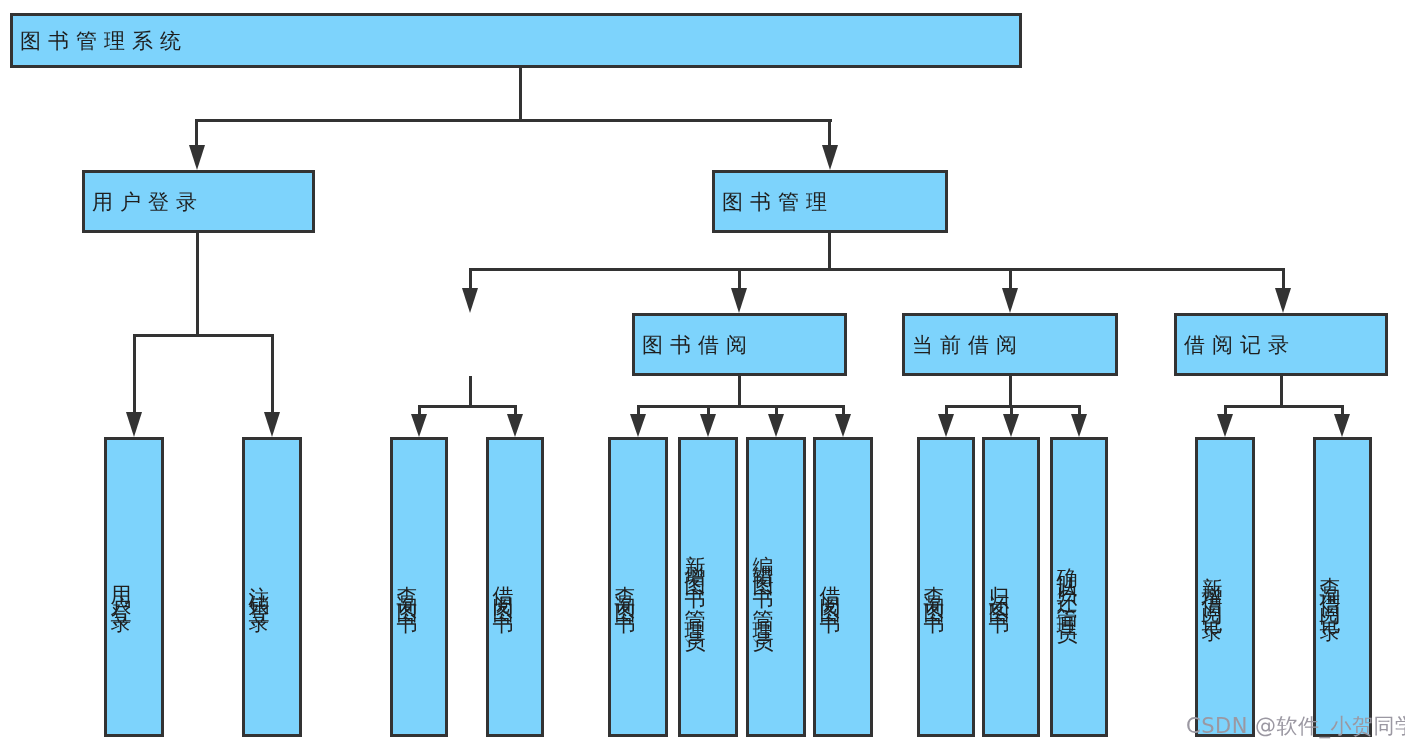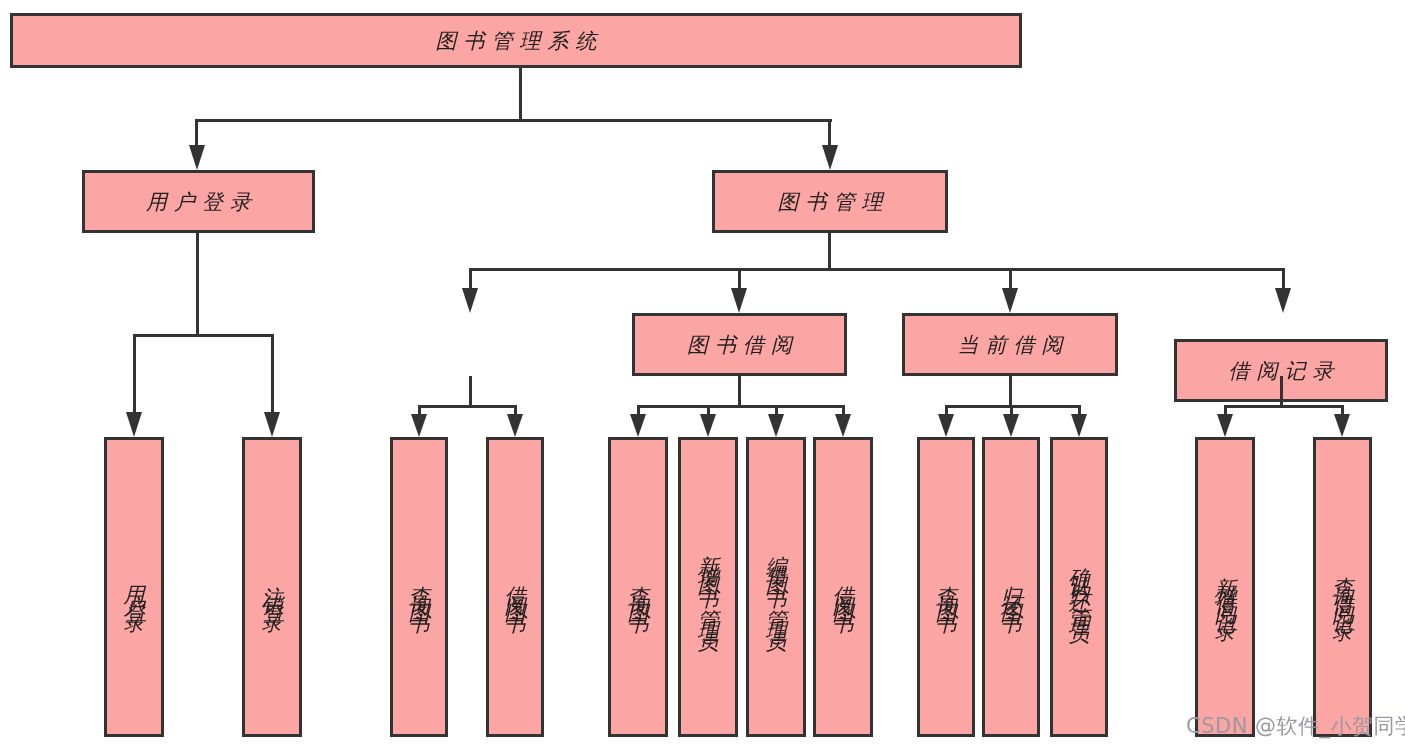--- a/index.html
+++ b/index.html
@@ -12,25 +12,24 @@
     width:1405px;
     height:747px;
     background:#ffffff;
     font-family:"DejaVu Sans","Liberation Sans",sans-serif;
     overflow:hidden;
   }
   .node{
     position:absolute;
     box-sizing:border-box;
     border:3px solid var(--line);
-    background:#fca5a5;
+    background:#7dd3fc;
     display:flex;
     align-items:center;
-    justify-content:center;
-    font-style:italic;
+    justify-content:flex-start;
   }
   .node .lbl{
     font-size:21px;
     color:var(--text);
     letter-spacing:7px;
     white-space:nowrap;
     text-indent:7px; 
   }
   .leaf .lbl{
     writing-mode:vertical-rl;
@@ -99,21 +98,21 @@
   <div class="tri" style="left:1002px;top:288px;"></div>
   <div class="vl" style="left:1282px;top:268px;height:22px;"></div>
   <div class="tri" style="left:1275px;top:288px;"></div>
 
   <div class="node" style="left:902px;top:313px;width:216px;height:63px;">
     <span class="lbl">当前借阅</span>
   </div>
   <div class="node" style="left:632px;top:313px;width:215px;height:63px;">
     <span class="lbl">图书借阅</span>
   </div>
-  <div class="node" style="left:1174px;top:313px;width:214px;height:63px;margin-top:26px;">
+  <div class="node" style="left:1174px;top:313px;width:214px;height:63px;">
     <span class="lbl">借阅记录</span>
   </div>
 
   <div class="vl" style="left:469px;top:376px;height:31px;"></div>
   <div class="vl" style="left:738px;top:376px;height:31px;"></div>
   <div class="vl" style="left:1009px;top:376px;height:31px;"></div>
   <div class="vl" style="left:1280px;top:376px;height:31px;"></div>
 
   <div class="hl" style="left:418px;top:405px;width:99px;"></div>
   <div class="hl" style="left:637px;top:405px;width:208px;"></div>

